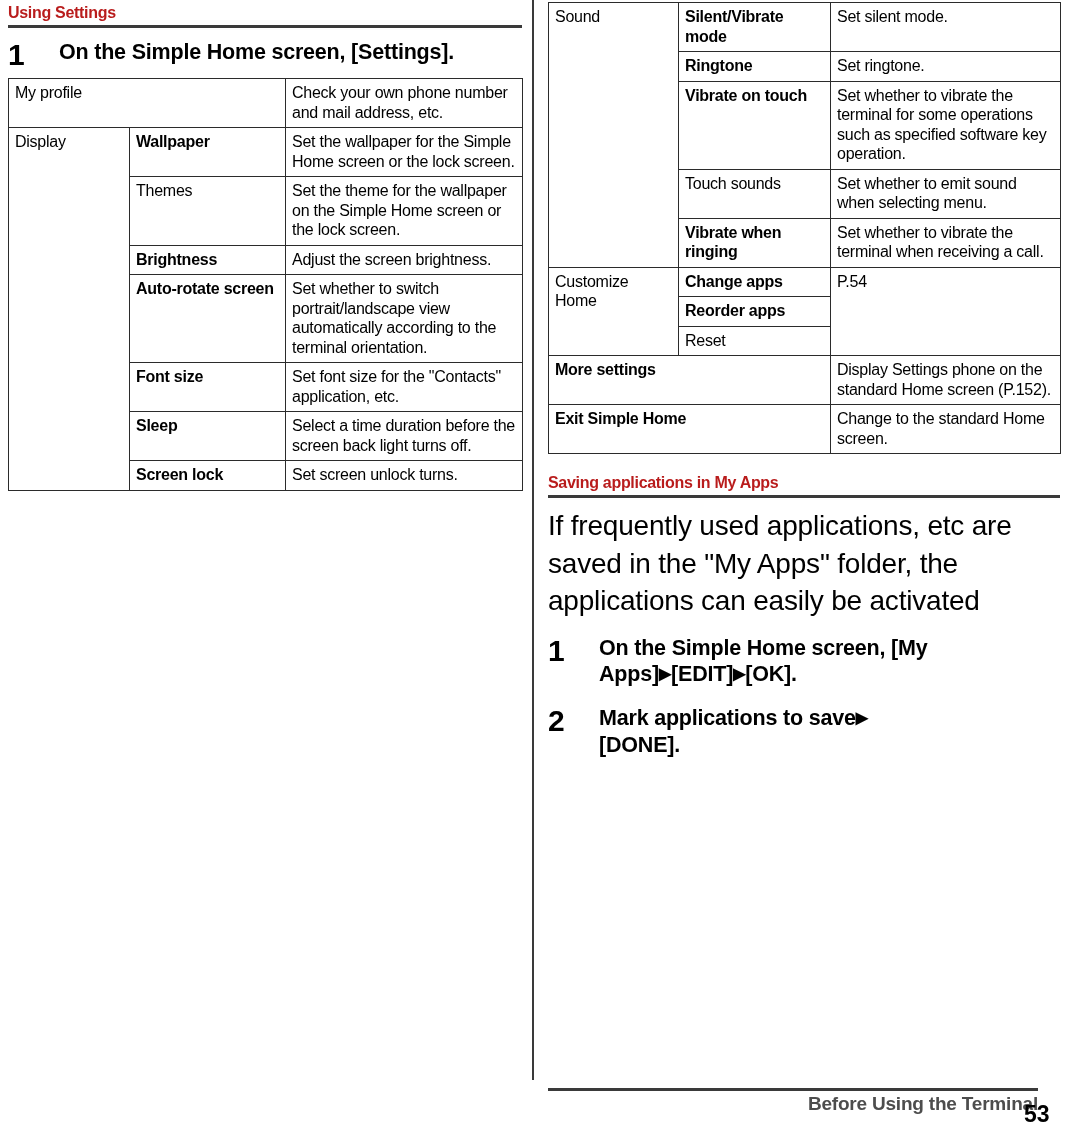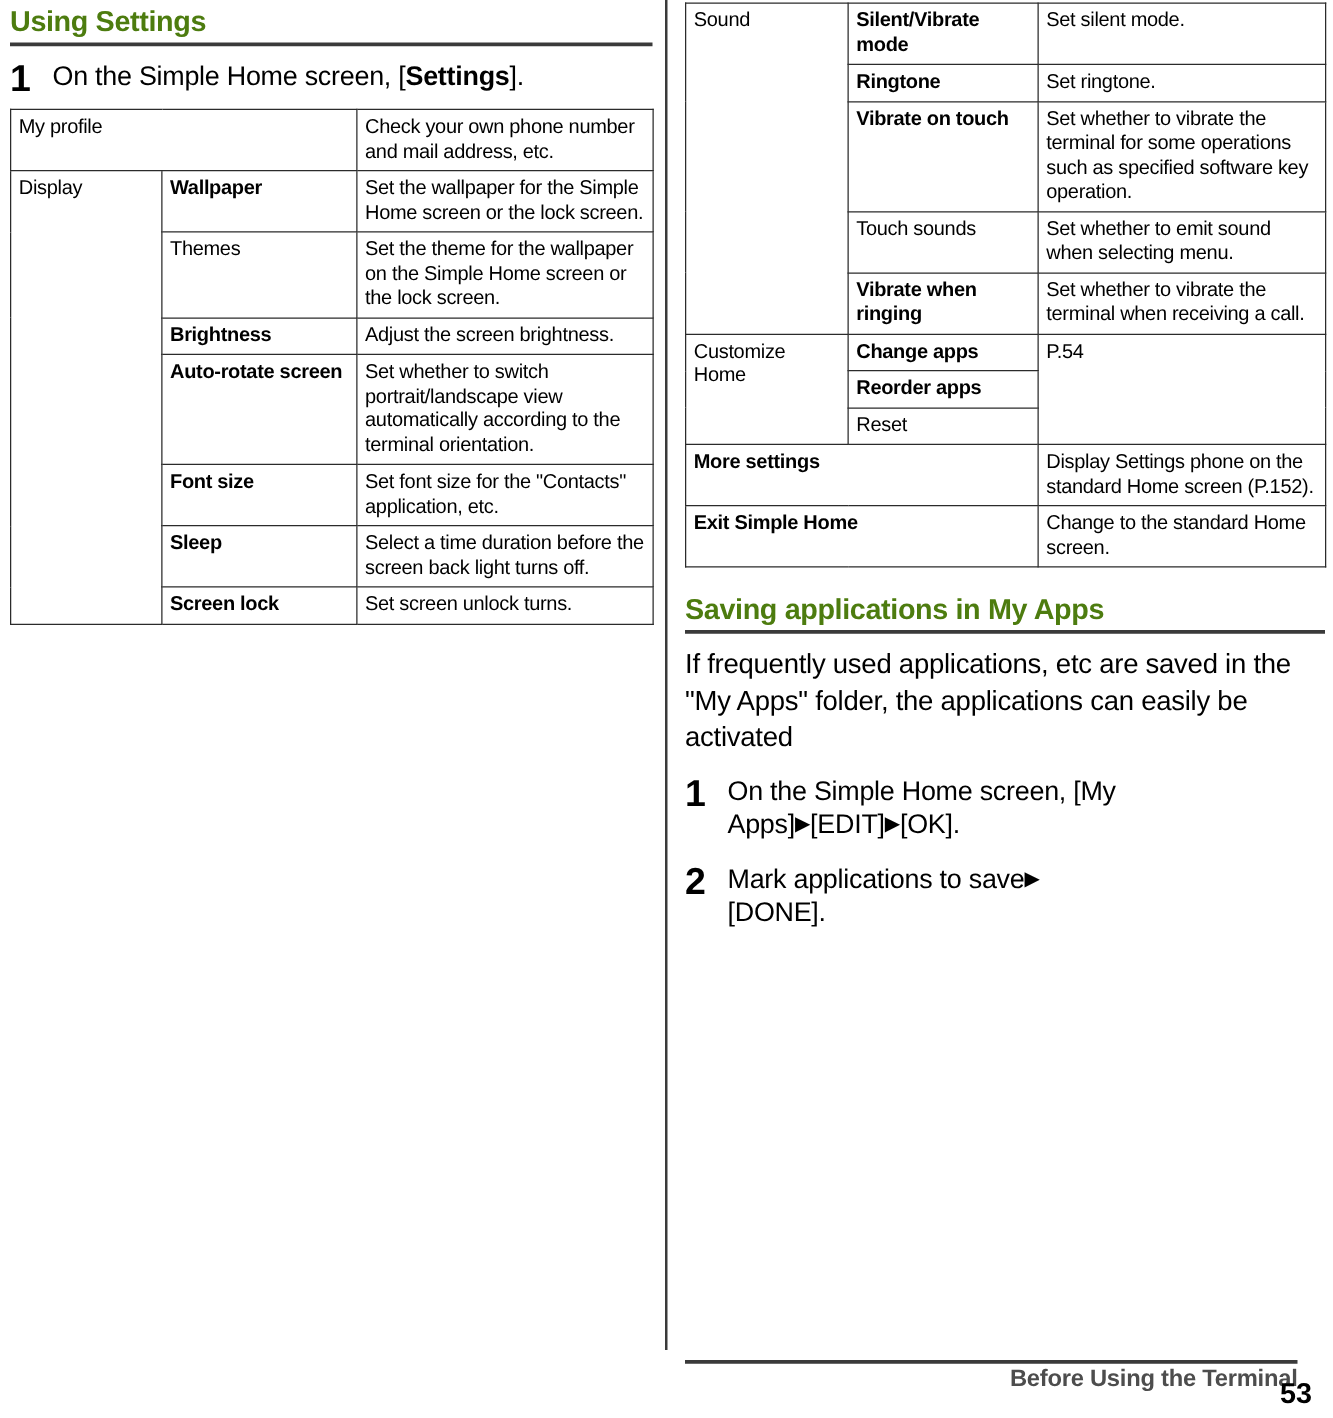--- a/index.html
+++ b/index.html
@@ -34,23 +34,23 @@
   }
   .divider {
     position: absolute;
     left: 532px;
     top: 0px;
     width: 2px;
     height: 1080px;
     background: #3a3a3a;
   }
   h2.section {
-    font-size: 23px;
-    font-weight: bold;
-    color: #4d7c0f;
+    font-size: 16px;
+    font-weight: bold;
+    color: #b91c1c;
     margin: 0;
     padding: 4px 0 3px 0;
     border-bottom: 3px solid #3a3a3a;
     letter-spacing: -0.3px;
   }
   .step {
     display: flex;
     align-items: flex-start;
     margin-top: 11px;
     margin-bottom: 8px;
@@ -59,42 +59,43 @@
     font-size: 30px;
     font-weight: bold;
     line-height: 1;
     width: 34px;
     flex: 0 0 34px;
     text-align: left;
     padding-top: 1px;
   }
   .step-text {
     font-size: 21.5px;
-    font-weight: normal;
+    font-weight: bold;
     line-height: 1.22;
     letter-spacing: -0.2px;
     flex: 1;
+    margin-left: 17px;
   }
   table.t {
     border-collapse: collapse;
     width: 100%;
     table-layout: fixed;
   }
   table.t td {
     border: 1px solid #2b2b2b;
     padding: 4px 6px 5px 6px;
     font-size: 16px;
     line-height: 1.22;
     vertical-align: top;
     letter-spacing: -0.25px;
   }
   td.b { font-weight: bold; }
   td.n { font-weight: normal; }
   .para {
-    font-size: 22px;
+    font-size: 28px;
     line-height: 1.33;
     margin: 9px 0 0 0;
     letter-spacing: -0.2px;
   }
   .footer {
     position: absolute;
     left: 0;
     bottom: 0;
     width: 1066px;
     height: 46px;

